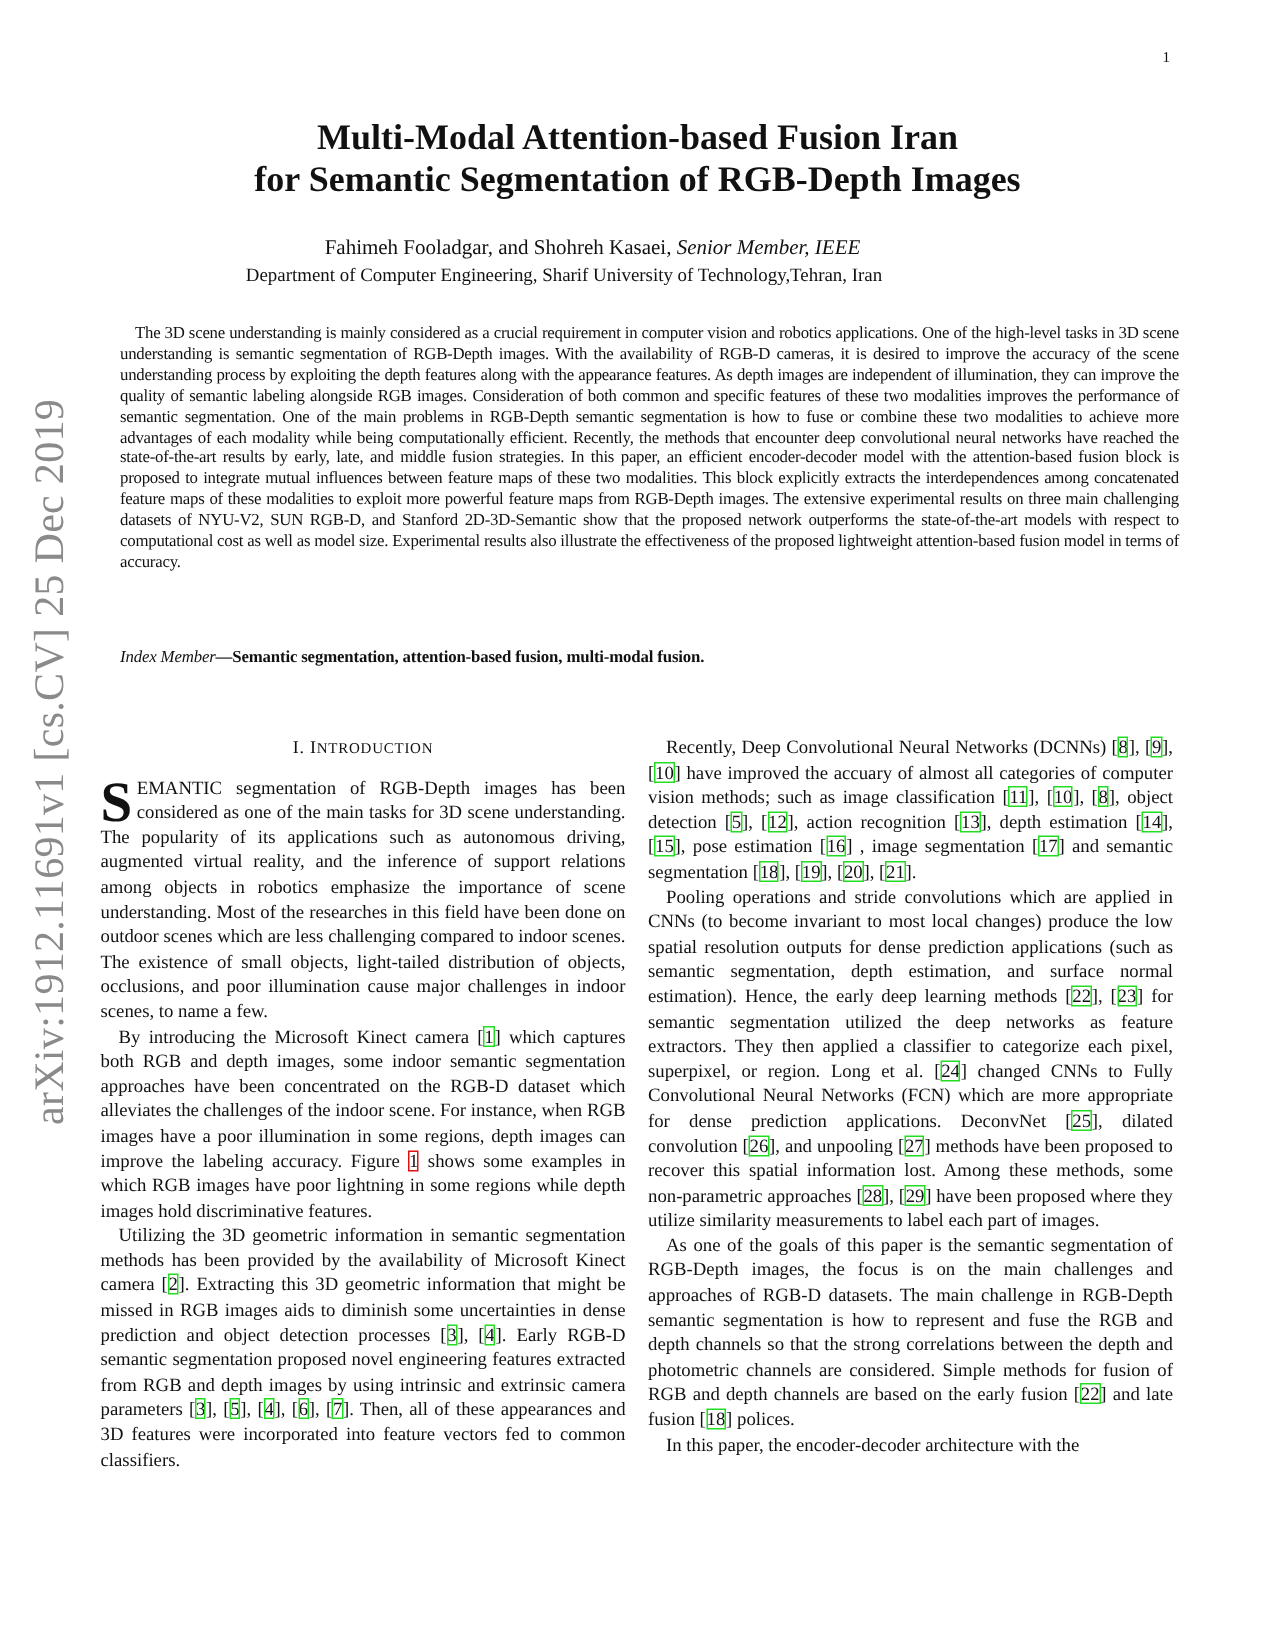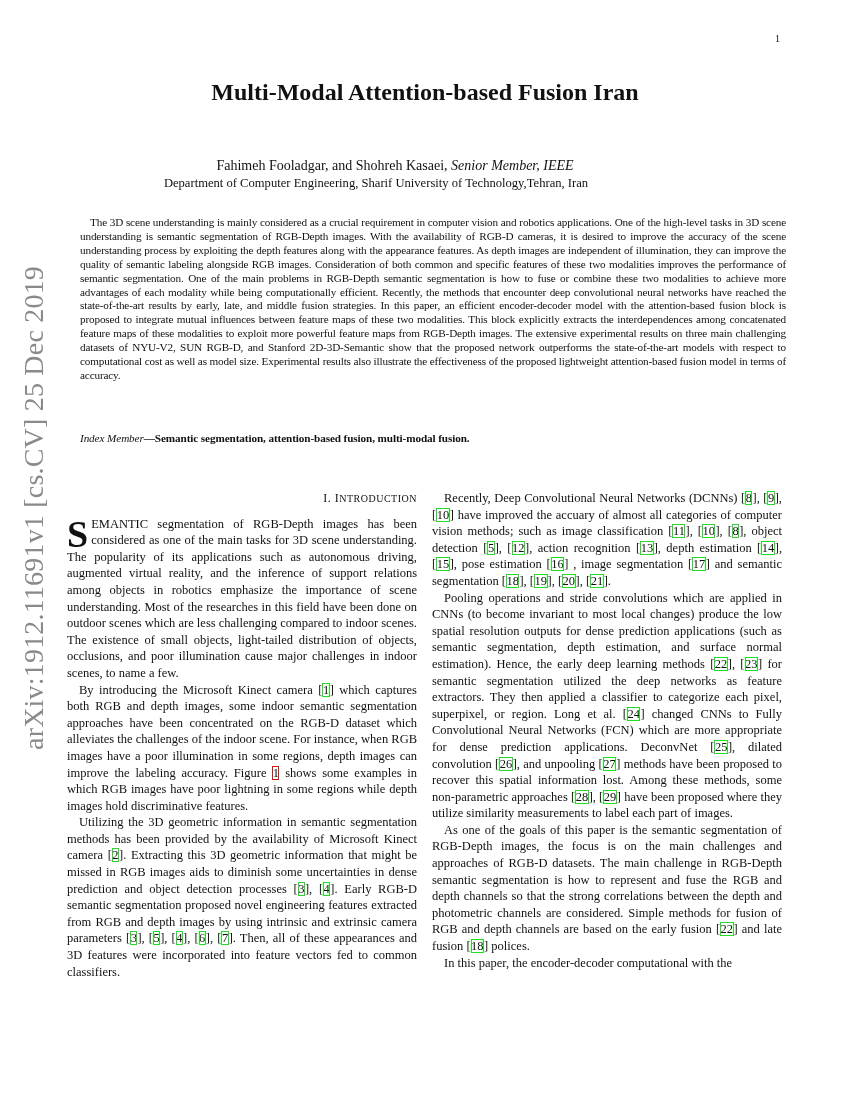--- a/index.html
+++ b/index.html
@@ -15,36 +15,37 @@
   .authors .role { font-style: italic; }
   .affil { position: absolute; top: 176px; left: 0; width: 752px; text-align: center; font-size: 12.6px; }
   .abstract { position: absolute; top: 216px; left: 80px; width: 706px; font-weight: normal;
               font-size: 11.2px; line-height: 13.9px; text-align: justify; text-indent: 10px;
               font-family: "Liberation Serif", serif; letter-spacing: -0.15px; }
   .index-terms { position: absolute; top: 432px; left: 80px; width: 706px; font-size: 11.2px; font-weight: bold; letter-spacing: -0.1px; }
   .index-terms .lbl { font-style: italic; font-weight: normal; }
   .col { position: absolute; top: 490px; width: 350px; font-size: 12.5px; line-height: 16.6px; text-align: justify; }
   .col-left { left: 67px; }
   .col-right { left: 432px; }
-  .section-heading { text-align: right; font-size: 12px; margin: 0 0 8px 0; letter-spacing: 0.5px; }
+  .section-heading { text-align: center; font-size: 12px; margin: 0 0 8px 0; letter-spacing: 0.5px; }
   .section-heading .sc { font-size: 10px; }
   p { margin: 0; text-indent: 12px; }
   p.first { text-indent: 0; }
   .dropcap { float: left; font-size: 38px; line-height: 30px; margin: 3px 3px 0 0; font-weight: bold; }
   .cite { outline: 1.2px solid #22dd22; outline-offset: -1px; padding: 0 0.5px; }
   .figref { outline: 1.2px solid #e01010; outline-offset: -1px; padding: 0 0.5px; }
 </style>
 </head>
 <body>
 
 <div class="page-number">1</div>
 <div class="arxiv-stamp">arXiv:1912.11691v1  [cs.CV]  25 Dec 2019</div>
 
 <div class="title">
   <div>Multi-Modal Attention-based Fusion Iran</div>
+  <div>for Semantic Segmentation of RGB-Depth Images</div>
 </div>
 <div class="authors">
   <span>Fahimeh Fooladgar, and Shohreh Kasaei, </span><span class="role">Senior Member, IEEE</span>
 </div>
 <div class="affil">Department of Computer Engineering, Sharif University of Technology,Tehran, Iran</div>
 
 <div class="abstract">The 3D scene understanding is mainly considered as a crucial requirement in computer vision and robotics applications. One of the high-level tasks in 3D scene understanding is semantic segmentation of RGB-Depth images. With the availability of RGB-D cameras, it is desired to improve the accuracy of the scene understanding process by exploiting the depth features along with the appearance features. As depth images are independent of illumination, they can improve the quality of semantic labeling alongside RGB images. Consideration of both common and specific features of these two modalities improves the performance of semantic segmentation. One of the main problems in RGB-Depth semantic segmentation is how to fuse or combine these two modalities to achieve more advantages of each modality while being computationally efficient. Recently, the methods that encounter deep convolutional neural networks have reached the state-of-the-art results by early, late, and middle fusion strategies. In this paper, an efficient encoder-decoder model with the attention-based fusion block is proposed to integrate mutual influences between feature maps of these two modalities. This block explicitly extracts the interdependences among concatenated feature maps of these modalities to exploit more powerful feature maps from RGB-Depth images. The extensive experimental results on three main challenging datasets of NYU-V2, SUN RGB-D, and Stanford 2D-3D-Semantic show that the proposed network outperforms the state-of-the-art models with respect to computational cost as well as model size. Experimental results also illustrate the effectiveness of the proposed lightweight attention-based fusion model in terms of accuracy.</div>
 
 <div class="index-terms">
   <span class="lbl">Index Member</span><span>—Semantic segmentation, attention-based fusion, multi-modal fusion.</span>
@@ -59,15 +60,15 @@
       <p>By introducing the Microsoft Kinect camera [<span class="cite" style="outline-color: rgb(34, 221, 34);">1</span>] which captures both RGB and depth images, some indoor semantic segmentation approaches have been concentrated on the RGB-D dataset which alleviates the challenges of the indoor scene. For instance, when RGB images have a poor illumination in some regions, depth images can improve the labeling accuracy. Figure <span class="figref" style="outline-color: rgb(224, 16, 16);">1</span> shows some examples in which RGB images have poor lightning in some regions while depth images hold discriminative features.</p>
       <p>Utilizing the 3D geometric information in semantic segmentation methods has been provided by the availability of Microsoft Kinect camera [<span class="cite" style="outline-color: rgb(34, 221, 34);">2</span>]. Extracting this 3D geometric information that might be missed in RGB images aids to diminish some uncertainties in dense prediction and object detection processes [<span class="cite" style="outline-color: rgb(34, 221, 34);">3</span>], [<span class="cite" style="outline-color: rgb(34, 221, 34);">4</span>]. Early RGB-D semantic segmentation proposed novel engineering features extracted from RGB and depth images by using intrinsic and extrinsic camera parameters [<span class="cite" style="outline-color: rgb(34, 221, 34);">3</span>], [<span class="cite" style="outline-color: rgb(34, 221, 34);">5</span>], [<span class="cite" style="outline-color: rgb(34, 221, 34);">4</span>], [<span class="cite" style="outline-color: rgb(34, 221, 34);">6</span>], [<span class="cite" style="outline-color: rgb(34, 221, 34);">7</span>]. Then, all of these appearances and 3D features were incorporated into feature vectors fed to common classifiers.</p>
     </div>
 </div>
 
 <div class="col col-right">
   <div id="right-paras">
       <p>Recently, Deep Convolutional Neural Networks (DCNNs) [<span class="cite" style="outline-color: rgb(34, 221, 34);">8</span>], [<span class="cite" style="outline-color: rgb(34, 221, 34);">9</span>], [<span class="cite" style="outline-color: rgb(34, 221, 34);">10</span>] have improved the accuary of almost all categories of computer vision methods; such as image classification [<span class="cite" style="outline-color: rgb(34, 221, 34);">11</span>], [<span class="cite" style="outline-color: rgb(34, 221, 34);">10</span>], [<span class="cite" style="outline-color: rgb(34, 221, 34);">8</span>], object detection [<span class="cite" style="outline-color: rgb(34, 221, 34);">5</span>], [<span class="cite" style="outline-color: rgb(34, 221, 34);">12</span>], action recognition [<span class="cite" style="outline-color: rgb(34, 221, 34);">13</span>], depth estimation [<span class="cite" style="outline-color: rgb(34, 221, 34);">14</span>], [<span class="cite" style="outline-color: rgb(34, 221, 34);">15</span>], pose estimation [<span class="cite" style="outline-color: rgb(34, 221, 34);">16</span>] , image segmentation [<span class="cite" style="outline-color: rgb(34, 221, 34);">17</span>] and semantic segmentation [<span class="cite" style="outline-color: rgb(34, 221, 34);">18</span>], [<span class="cite" style="outline-color: rgb(34, 221, 34);">19</span>], [<span class="cite" style="outline-color: rgb(34, 221, 34);">20</span>], [<span class="cite" style="outline-color: rgb(34, 221, 34);">21</span>].</p>
       <p>Pooling operations and stride convolutions which are applied in CNNs (to become invariant to most local changes) produce the low spatial resolution outputs for dense prediction applications (such as semantic segmentation, depth estimation, and surface normal estimation). Hence, the early deep learning methods [<span class="cite" style="outline-color: rgb(34, 221, 34);">22</span>], [<span class="cite" style="outline-color: rgb(34, 221, 34);">23</span>] for semantic segmentation utilized the deep networks as feature extractors. They then applied a classifier to categorize each pixel, superpixel, or region. Long et al. [<span class="cite" style="outline-color: rgb(34, 221, 34);">24</span>] changed CNNs to Fully Convolutional Neural Networks (FCN) which are more appropriate for dense prediction applications. DeconvNet [<span class="cite" style="outline-color: rgb(34, 221, 34);">25</span>], dilated convolution [<span class="cite" style="outline-color: rgb(34, 221, 34);">26</span>], and unpooling [<span class="cite" style="outline-color: rgb(34, 221, 34);">27</span>] methods have been proposed to recover this spatial information lost. Among these methods, some non-parametric approaches [<span class="cite" style="outline-color: rgb(34, 221, 34);">28</span>], [<span class="cite" style="outline-color: rgb(34, 221, 34);">29</span>] have been proposed where they utilize similarity measurements to label each part of images.</p>
       <p>As one of the goals of this paper is the semantic segmentation of RGB-Depth images, the focus is on the main challenges and approaches of RGB-D datasets. The main challenge in RGB-Depth semantic segmentation is how to represent and fuse the RGB and depth channels so that the strong correlations between the depth and photometric channels are considered. Simple methods for fusion of RGB and depth channels are based on the early fusion [<span class="cite" style="outline-color: rgb(34, 221, 34);">22</span>] and late fusion [<span class="cite" style="outline-color: rgb(34, 221, 34);">18</span>] polices.</p>
-      <p>In this paper, the encoder-decoder computational with the</p>
+      <p>In this paper, the encoder-decoder architecture with the</p>
     </div>
 </div>
 
 </body></html>

